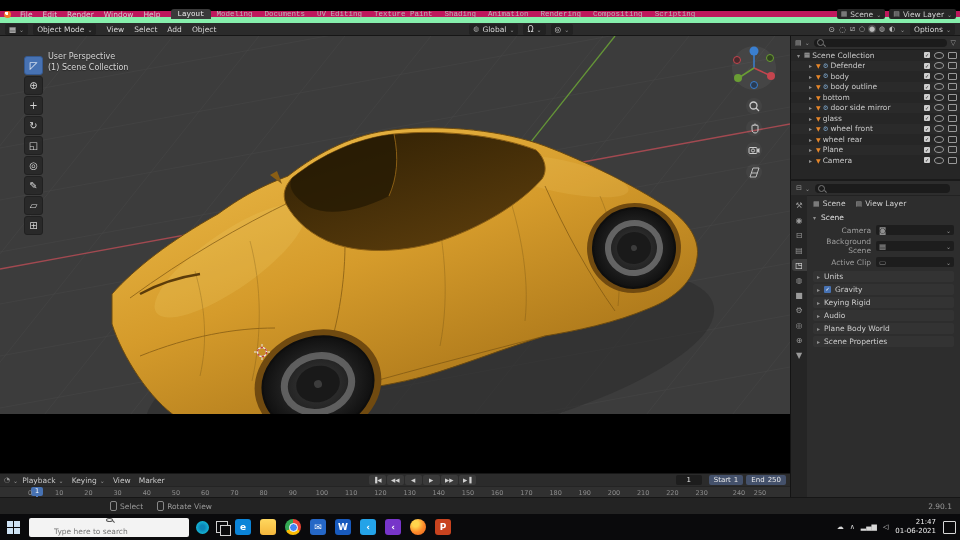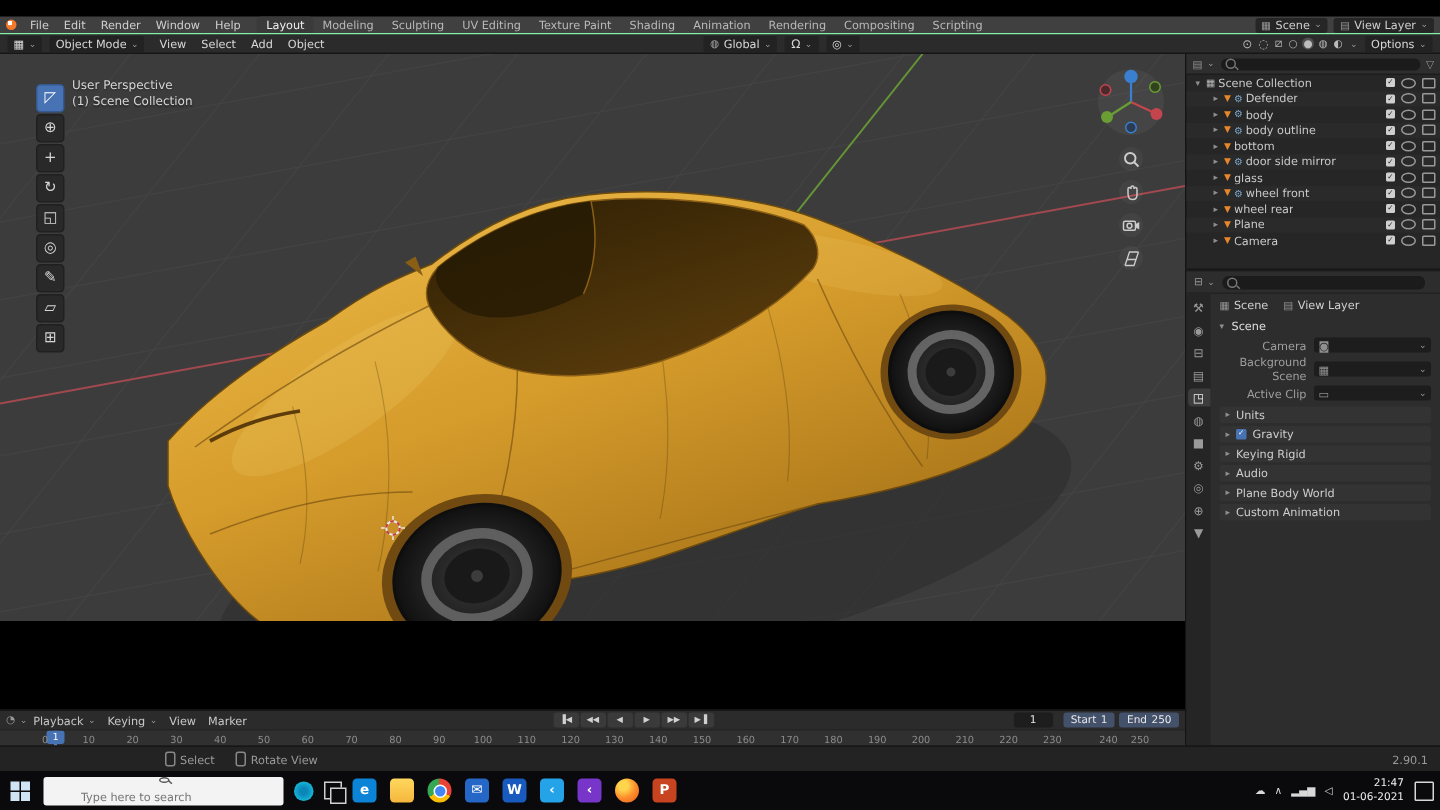--- a/index.html
+++ b/index.html
@@ -11,25 +11,25 @@
   .grow{flex:1 1 auto;}
 
   
   .titlebar{left:0;top:0;width:960px;height:11px;background:#0b0b0b;display:flex;align-items:center;
             font-size:7px;color:#b5b5b5;padding:0 0 0 4px;box-sizing:border-box;}
   .blogo{width:7px;height:7px;border-radius:50%;margin-right:4px;
          background:radial-gradient(circle at 38% 35%,#fff 0 1.5px,#f5792a 1.6px);}
   .winctl{width:16px;text-align:center;color:#cfcfcf;font-size:6.5px;cursor:default;}
 
   
-  .menubar{left:0;top:11px;width:960px;height:12px;background:#404040;display:flex;align-items:center;
-           font-size:7.5px;color:#cfcfcf;padding:0 4px;box-sizing:border-box;border-bottom:1px solid #86efac;}
+  .menubar{left:0;top:11px;width:960px;height:12px;background:#be185d;display:flex;align-items:center;
+           font-size:7.5px;color:#cfcfcf;padding:0 4px;box-sizing:border-box;border-bottom:6px solid #86efac;}
   .menubar .mi{padding:0 5px;}
   .tabs{display:flex;margin-left:6px;}
-  .tab{padding:1px 6px;color:#b8b8b8;border-radius:3px 3px 0 0;white-space:nowrap;}
+  .tab{padding:1px 6px;color:#b8b8b8;border-radius:3px 3px 0 0;white-space:nowrap;font-family:Liberation Mono, monospace;}
   .tab.active{background:#3a3a3a;color:#eee;}
   .chip{display:flex;align-items:center;background:#262626;border-radius:2px;padding:0 4px;height:10px;margin-left:4px;}
   .chip .ic{color:#9a9a9a;margin-right:3px;font-size:7px;}
 
   
   .toolheader{left:0;top:23px;width:960px;height:13px;background:#2b2b2b;display:flex;align-items:center;
               font-size:7.5px;color:#d8d8d8;padding:0 5px;box-sizing:border-box;border-bottom:1px solid #161616;}
   .th-chip{display:flex;align-items:center;background:#222;border-radius:2px;padding:0 4px;height:11px;margin-right:5px;}
   .caret{font-size:6px;color:#999;margin-left:3px;}
   .th-menus{display:flex;}
@@ -157,21 +157,21 @@
     <span id="top-menus" class="flex">
         <span class="mi">File</span>
         <span class="mi">Edit</span>
         <span class="mi">Render</span>
         <span class="mi">Window</span>
         <span class="mi">Help</span>
       </span>
     <span id="workspaces" class="tabs">
         <span class="tab active">Layout</span>
         <span class="tab">Modeling</span>
-        <span class="tab">Sculpting</span>
+        <span class="tab">Documents</span>
         <span class="tab">UV Editing</span>
         <span class="tab">Texture Paint</span>
         <span class="tab">Shading</span>
         <span class="tab">Animation</span>
         <span class="tab">Rendering</span>
         <span class="tab">Compositing</span>
         <span class="tab">Scripting</span>
       </span>
     <span class="grow"></span>
     <span class="chip">
@@ -594,21 +594,21 @@
           <div class="collapse-row">
             <span class="ol-caret">▸</span>
             <span>Audio</span>
           </div>
           <div class="collapse-row">
             <span class="ol-caret">▸</span>
             <span>Plane Body World</span>
           </div>
           <div class="collapse-row">
             <span class="ol-caret">▸</span>
-            <span>Custom Animation</span>
+            <span>Scene Properties</span>
           </div>
         </div>
     </div>
   </div>
 
   <div class="abs timeline">
     <div class="tl-head">
       <span style="color:#9a9a9a;font-size:7px;">◔</span>
       <span class="caret">⌄</span>
       <span id="tl-menus" class="flex">

